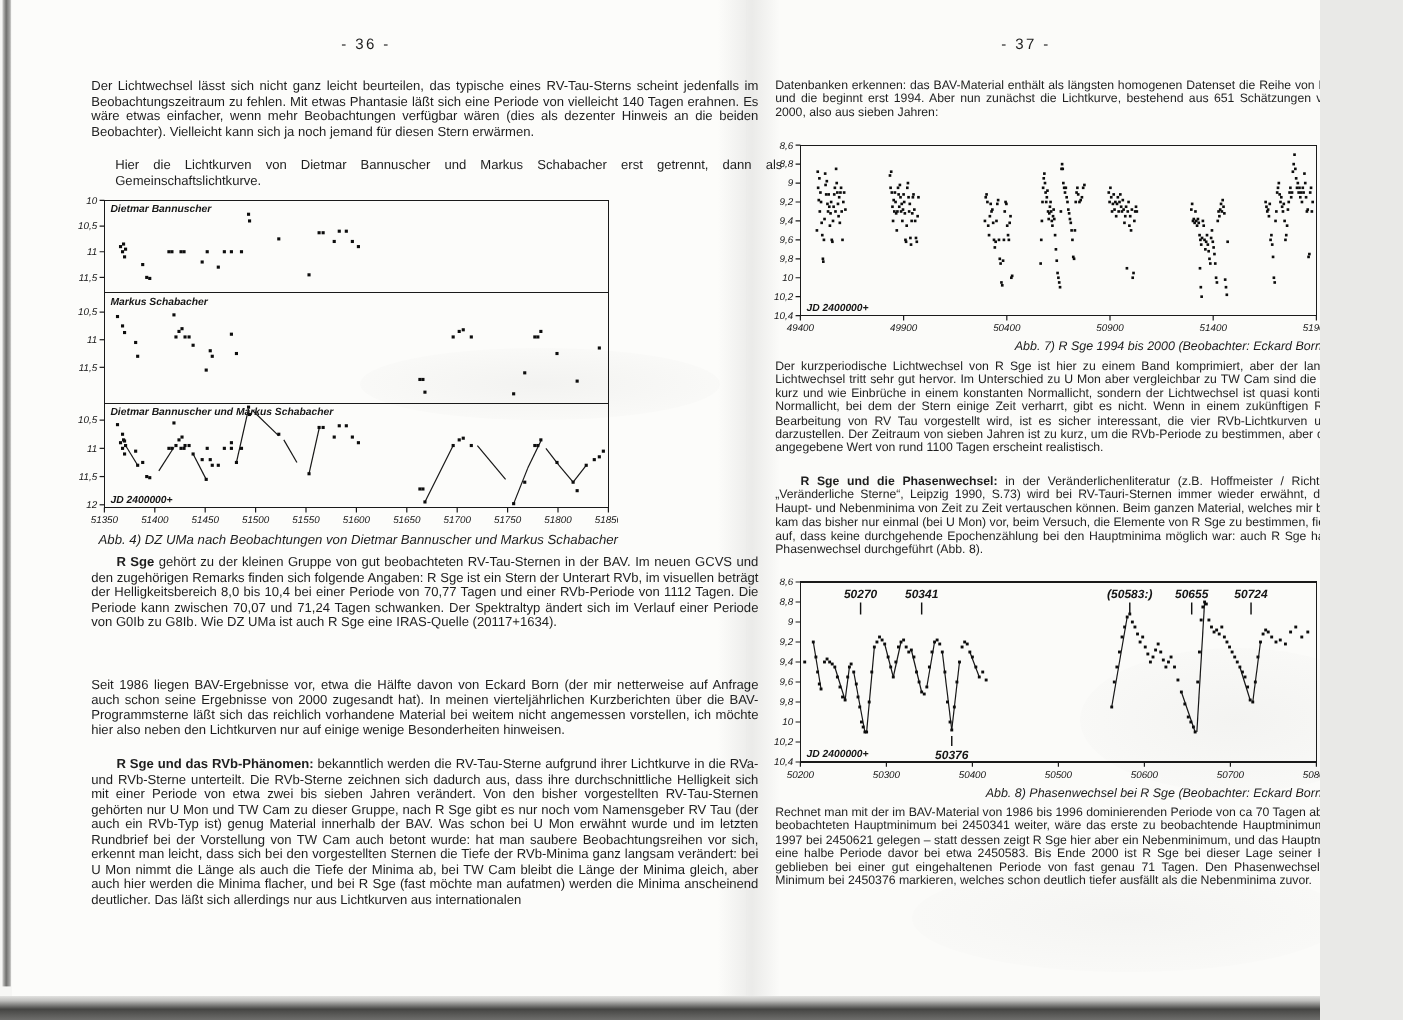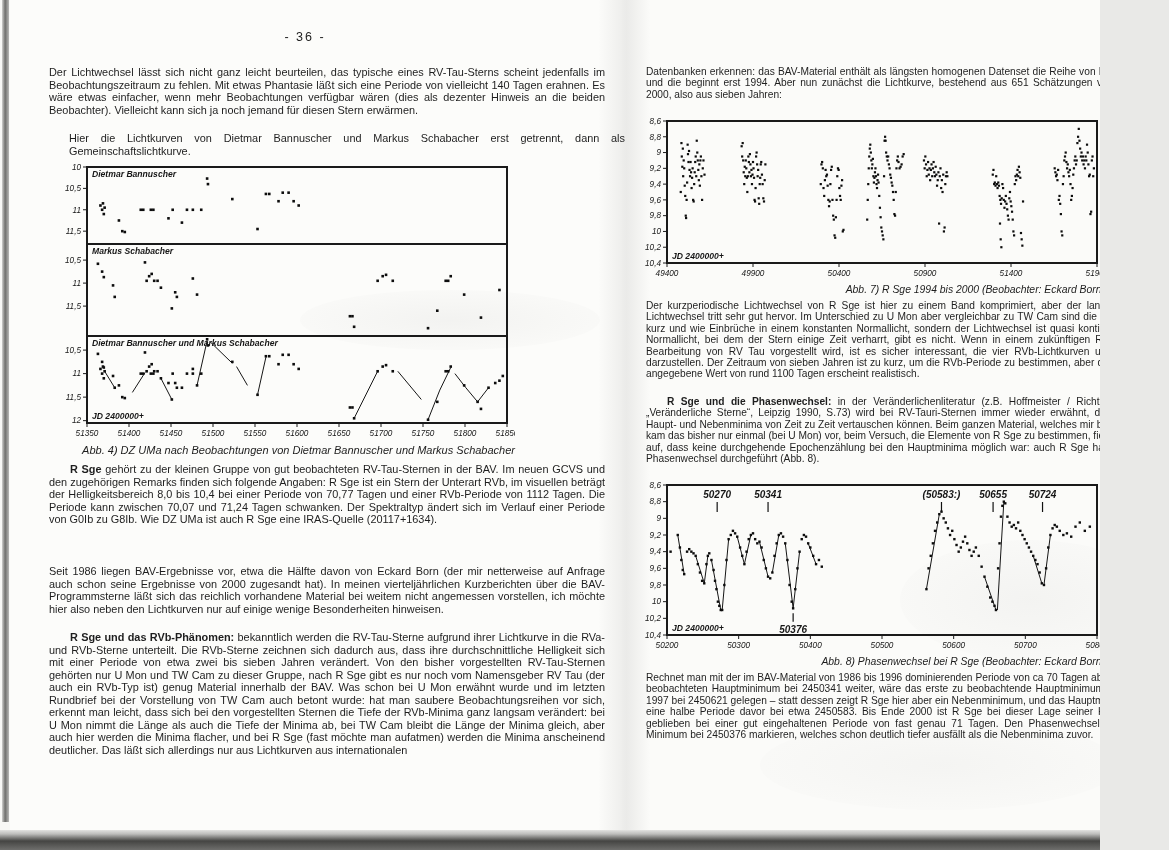--- a/index.html
+++ b/index.html
@@ -10,21 +10,21 @@
   .page-right{left:622px;width:547px;background:#fbfbf9;}
   .fold{position:absolute;left:598px;top:0;width:52px;height:850px;
         background:linear-gradient(to right,rgba(0,0,0,0),rgba(90,90,90,0.10) 55%,rgba(0,0,0,0));}
   .edge-left{position:absolute;left:2px;top:0;width:7px;height:822px;
         background:linear-gradient(to right,#cfcfcd,#6f6f6d 45%,#b7b7b5);}
   .edge-bottom{position:absolute;left:0;bottom:0;width:1169px;height:20px;
         background:linear-gradient(to bottom,#e2e2e0,#bdbdbb 20%,#454543 55%,#6e6e6c);}
   .blob{position:absolute;border-radius:50%;pointer-events:none;}
   .pageno{position:absolute;font-size:12.5px;letter-spacing:2px;text-align:center;font-weight:normal;}
   .para{position:absolute;text-align:justify;white-space:normal;}
-  .pl{left:49px;width:556px;font-size:10.9px;line-height:12.5px;}
+  .pl{left:76px;width:556px;font-size:10.9px;line-height:12.5px;}
   .pr{left:646px;width:512px;font-size:10.2px;line-height:11.4px;}
   .lead{font-weight:bold;padding-left:21px;}
   .fig{position:absolute;font-style:italic;}
   .fig svg{display:block;}
   .figcap{text-align:right;margin-top:2px;color:#1d1d1d;}
   .cap-l{font-size:11px;}
   .cap-r{font-size:10.4px;}
   svg text{font-family:"Liberation Sans",sans-serif;fill:#161616;}
 </style>
 </head>
@@ -238,20 +238,21 @@
         <line x1="452" y1="259" x2="452" y2="263" stroke="#1a1a1a" stroke-width="1"></line>
         <text x="452" y="272" text-anchor="middle" font-size="8.2">51850</text>
       </svg>
     <div class="figcap cap-l">Abb. 4) DZ UMa nach Beobachtungen von Dietmar Bannuscher und Markus Schabacher</div>
   </div>
 
   <div class="para pl" style="top:463px;"><span class="lead">R Sge</span><span> gehört zu der kleinen Gruppe von gut beobachteten RV-Tau-Sternen in der BAV. Im neuen GCVS und den zugehörigen Remarks finden sich folgende Angaben: R Sge ist ein Stern der Unterart RVb, im visuellen beträgt der Helligkeitsbereich 8,0 bis 10,4 bei einer Periode von 70,77 Tagen und einer RVb-Periode von 1112 Tagen. Die Periode kann zwischen 70,07 und 71,24 Tagen schwanken. Der Spektraltyp ändert sich im Verlauf einer Periode von G0Ib zu G8Ib. Wie DZ UMa ist auch R Sge eine IRAS-Quelle (20117+1634).</span></div>
   <div class="para pl" style="top:565px;">Seit 1986 liegen BAV-Ergebnisse vor, etwa die Hälfte davon von Eckard Born (der mir netterweise auf Anfrage auch schon seine Ergebnisse von 2000 zugesandt hat). In meinen vierteljährlichen Kurzberichten über die BAV-Programmsterne läßt sich das reichlich vorhandene Material bei weitem nicht angemessen vorstellen, ich möchte hier also neben den Lichtkurven nur auf einige wenige Besonderheiten hinweisen.</div>
   <div class="para pl" style="top:631px;"><span class="lead">R Sge und das RVb-Phänomen:</span><span> bekanntlich werden die RV-Tau-Sterne aufgrund ihrer Lichtkurve in die RVa- und RVb-Sterne unterteilt. Die RVb-Sterne zeichnen sich dadurch aus, dass ihre durchschnittliche Helligkeit sich mit einer Periode von etwa zwei bis sieben Jahren verändert. Von den bisher vorgestellten RV-Tau-Sternen gehörten nur U Mon und TW Cam zu dieser Gruppe, nach R Sge gibt es nur noch vom Namensgeber RV Tau (der auch ein RVb-Typ ist) genug Material innerhalb der BAV. Was schon bei U Mon erwähnt wurde und im letzten Rundbrief bei der Vorstellung von TW Cam auch betont wurde: hat man saubere Beobachtungsreihen vor sich, erkennt man leicht, dass sich bei den vorgestellten Sternen die Tiefe der RVb-Minima ganz langsam verändert: bei U Mon nimmt die Länge als auch die Tiefe der Minima ab, bei TW Cam bleibt die Länge der Minima gleich, aber auch hier werden die Minima flacher, und bei R Sge (fast möchte man aufatmen) werden die Minima anscheinend deutlicher. Das läßt sich allerdings nur aus Lichtkurven aus internationalen</span></div>
 
+  <div class="pageno" style="left:700px;top:30px;width:310px;">- 37 -</div>
 
   <div class="para pr" style="top:66px;">Datenbanken erkennen: das BAV-Material enthält als längsten homogenen Datenset die Reihe von Eckard Born, und die beginnt erst 1994. Aber nun zunächst die Lichtkurve, bestehend aus 651 Schätzungen von 1994 bis 2000, also aus sieben Jahren:</div>
 
   <div class="fig" style="left:640px;top:118px;width:465px;">
     <svg width="465" height="164" viewBox="0 0 465 164">
         <rect x="27" y="3" width="430" height="142" fill="none" stroke="#1a1a1a" stroke-width="1.1" shape-rendering="crispEdges"></rect>
         <line x1="23" y1="3" x2="27" y2="3" stroke="#1a1a1a" stroke-width="1"></line>
         <text x="21" y="5.8" text-anchor="end" font-size="8.2">8,6</text>
         <line x1="23" y1="18.777777777777857" x2="27" y2="18.777777777777857" stroke="#1a1a1a" stroke-width="1"></line>
         <text x="21" y="21.577777777777857" text-anchor="end" font-size="8.2">8,8</text>

